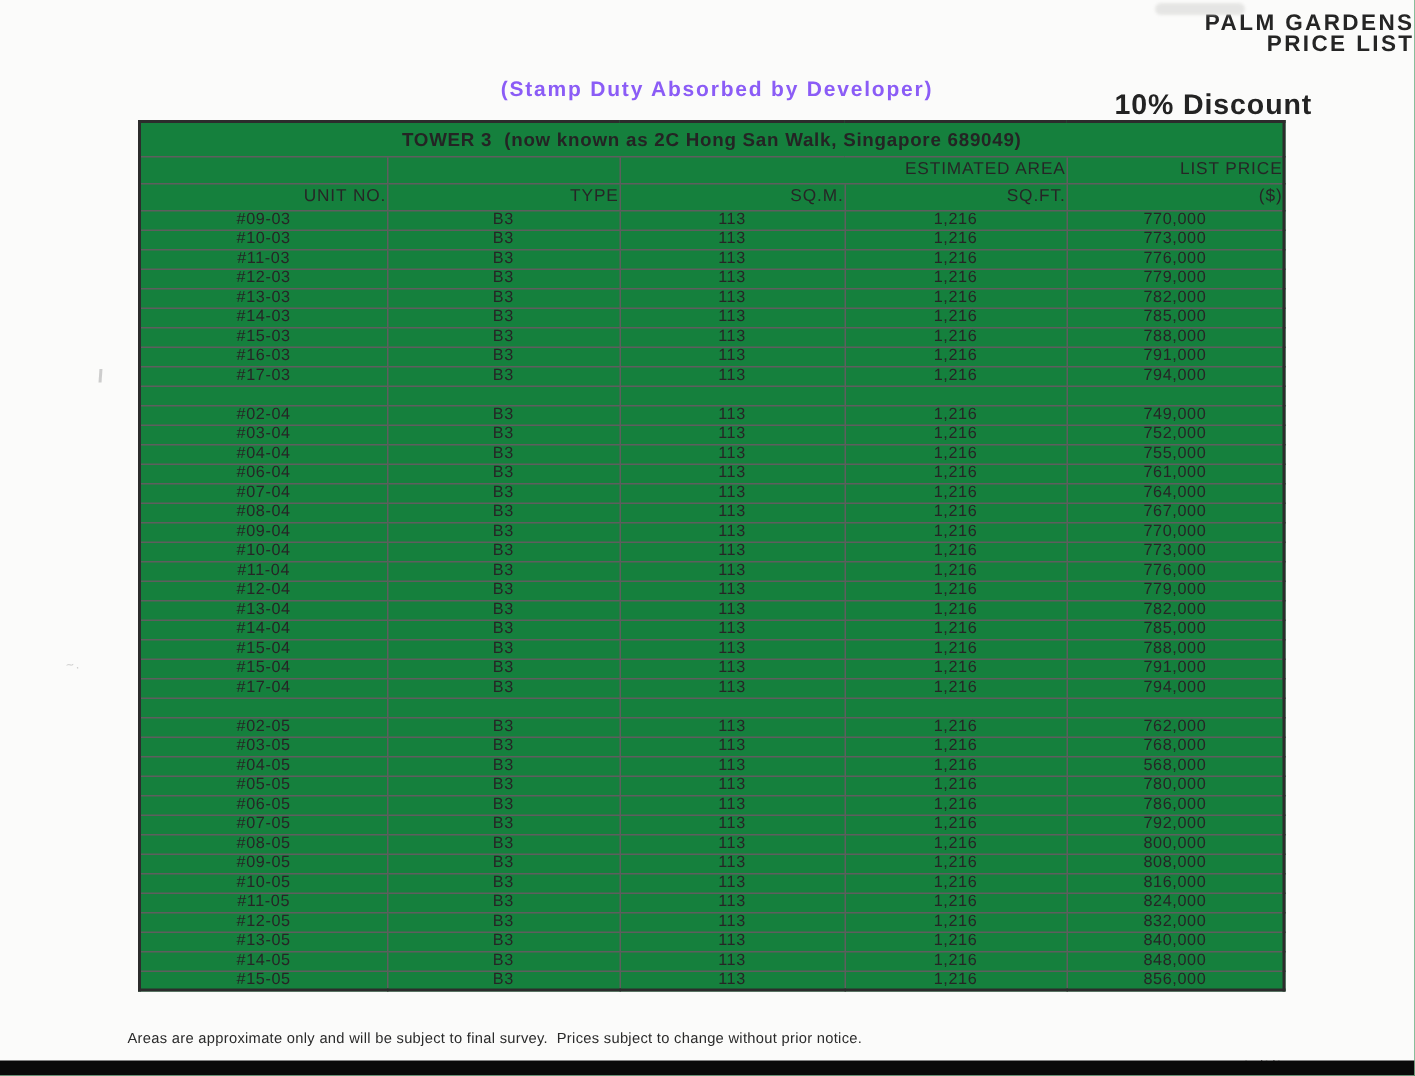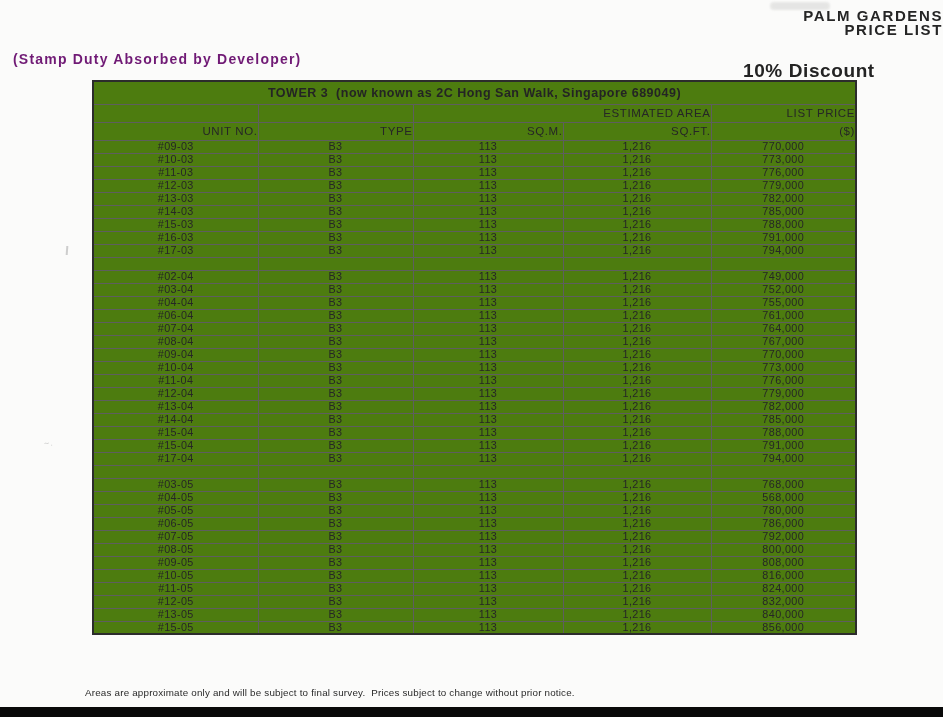--- a/index.html
+++ b/index.html
@@ -18,41 +18,41 @@
     font-weight: bold;
     font-size: 15px;
     letter-spacing: 1.6px;
     color: #252525;
     line-height: 14px;
   }
   .page-title .line { margin-bottom: 0; }
   .subtitle {
     position: absolute;
     top: 51px; left: 13px; width: 930px;
-    text-align: left;
+    text-align: center;
     font-weight: bold;
     font-size: 14px;
     letter-spacing: 1.2px;
-    color: #701a75;
+    color: #8b5cf6;
   }
   .discount {
     position: absolute;
     top: 60px; left: 743px;
     font-weight: bold;
     font-size: 19px;
     letter-spacing: 0.6px;
     color: #232323;
   }
   table.price-table {
     position: absolute;
     top: 80px; left: 92px;
     width: 763px;
     border-collapse: collapse;
     table-layout: fixed;
-    background: #4d7c0f;
+    background: #15803d;
   }
   table.price-table th, table.price-table td {
     border: 1px solid #5e5e5e;
     text-align: center;
     vertical-align: middle;
     font-weight: normal;
     color: #262626;
     overflow: hidden;
     white-space: nowrap;
   }
@@ -336,20 +336,27 @@
         <td>794,000</td>
       </tr>
       <tr class="separator-row">
         <td></td>
         <td></td>
         <td></td>
         <td></td>
         <td></td>
       </tr>
       <tr>
+        <td>#02-05</td>
+        <td>B3</td>
+        <td>113</td>
+        <td>1,216</td>
+        <td>762,000</td>
+      </tr>
+      <tr>
         <td>#03-05</td>
         <td>B3</td>
         <td>113</td>
         <td>1,216</td>
         <td>768,000</td>
       </tr>
       <tr>
         <td>#04-05</td>
         <td>B3</td>
         <td>113</td>
@@ -411,20 +418,27 @@
         <td>113</td>
         <td>1,216</td>
         <td>832,000</td>
       </tr>
       <tr>
         <td>#13-05</td>
         <td>B3</td>
         <td>113</td>
         <td>1,216</td>
         <td>840,000</td>
+      </tr>
+      <tr>
+        <td>#14-05</td>
+        <td>B3</td>
+        <td>113</td>
+        <td>1,216</td>
+        <td>848,000</td>
       </tr>
       <tr>
         <td>#15-05</td>
         <td>B3</td>
         <td>113</td>
         <td>1,216</td>
         <td>856,000</td>
       </tr>
     </tbody>
 </table>

